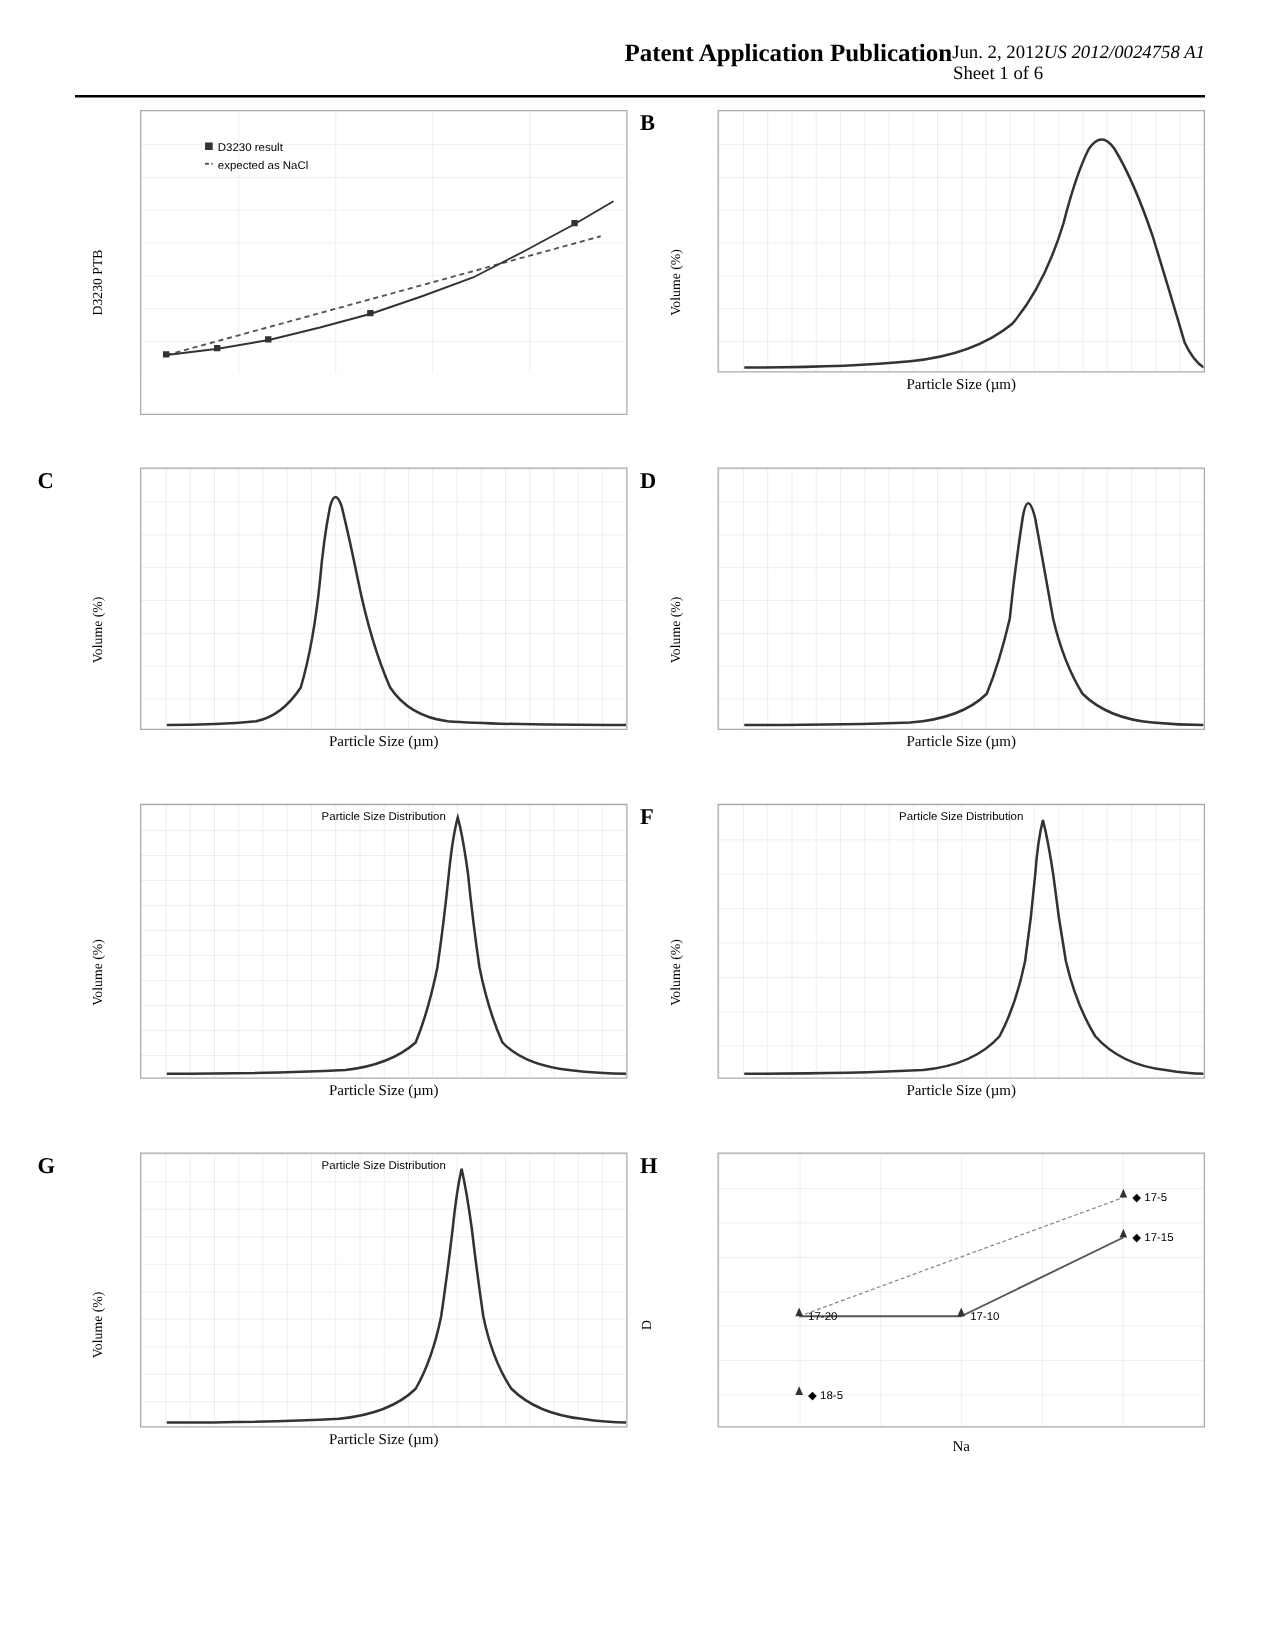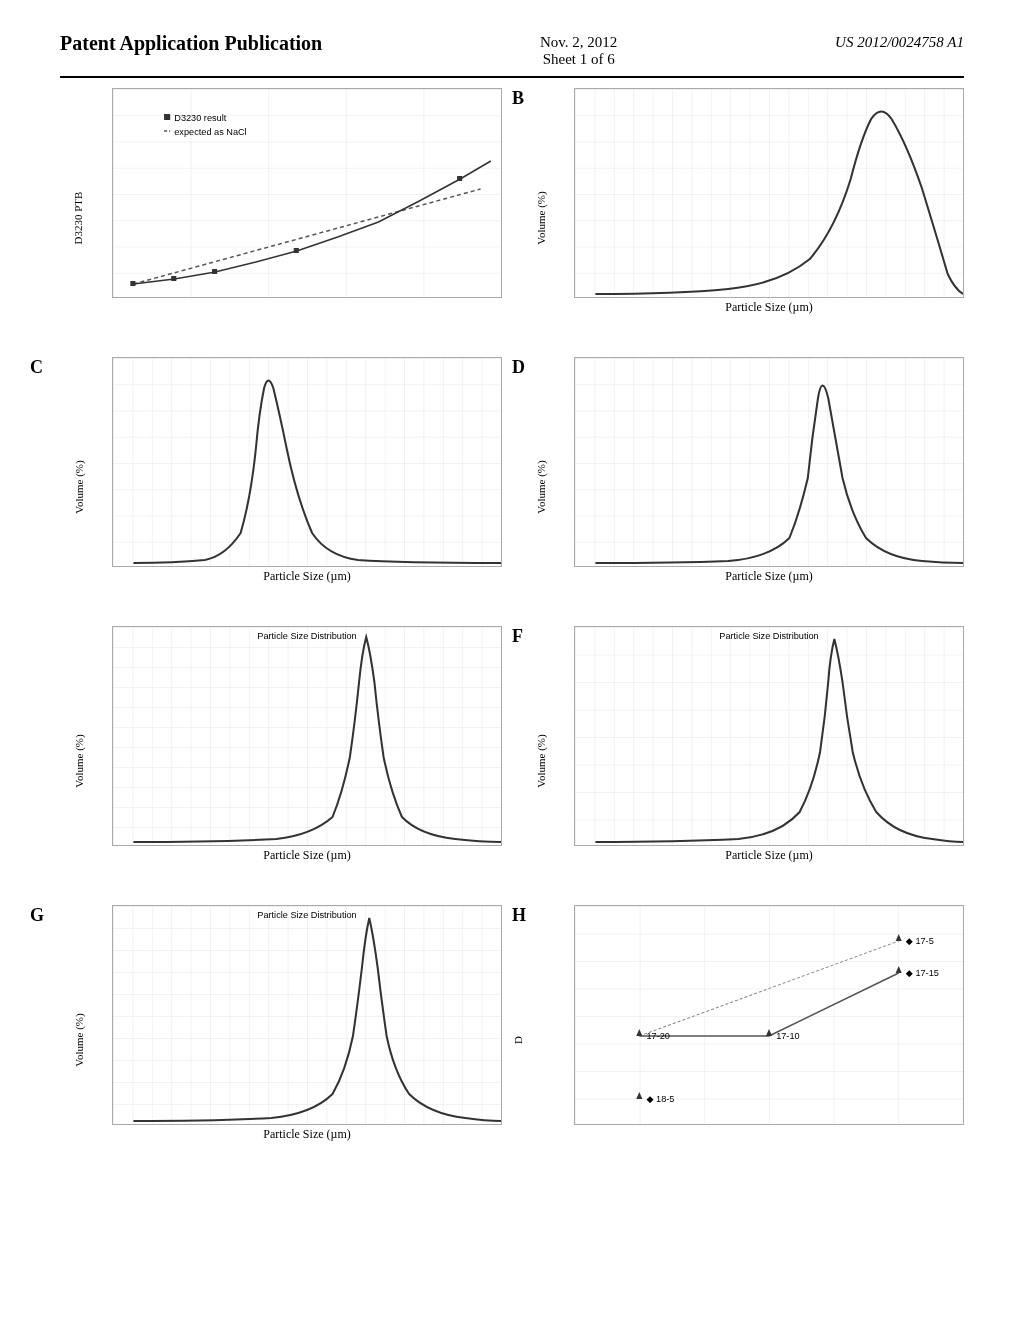--- a/index.html
+++ b/index.html
@@ -13,21 +13,21 @@
     }
     .page {
       width: 1024px;
       min-height: 1320px;
       background: #fff;
       padding: 30px 60px;
       position: relative;
     }
     .header {
       display: flex;
-      justify-content: space-between;
+      justify-content: flex-end;
       align-items: flex-start;
       border-bottom: 2px solid #000;
       padding-bottom: 8px;
       margin-bottom: 10px;
     }
     .header-left {
       font-size: 20px;
       font-weight: bold;
       line-height: 1.3;
       max-width: 380px;
@@ -82,32 +82,32 @@
     }
   </style>
 </head>
 <body>
 
 <div class="page">
 
   <div class="header">
     <div class="header-left">Patent Application Publication</div>
     <div class="header-center">
-      <span>Nov. 2, 2012</span><br>
+      <span>Jun. 2, 2012</span><br>
       <span>Sheet 1 of 6</span>
     </div>
     <div class="header-right">US 2012/0024758 A1</div>
   </div>
 
 
   <div class="charts-container">
 
     <div class="chart-wrapper" style="padding-left:52px;padding-bottom:32px;position:relative;">
       <div class="axis-label-y" style="left:-8px;top:50%;transform:translateY(-50%) rotate(-90deg);font-size:11px;position:absolute;white-space:nowrap;">D3230 PTB</div>
-      <div class="chart-area" style="width:100%;height:210px;position:relative;">
+      <div class="chart-area" style="width:100%;height:244px;position:relative;">
         <svg width="100%" height="210" viewBox="0 0 380 210" preserveAspectRatio="none">
 
           <defs>
             <pattern id="gridA" width="76" height="26.25" patternUnits="userSpaceOnUse">
               <path d="M 76 0 L 0 0 0 26.25" fill="none" stroke="#ccc" stroke-width="0.5"></path>
             </pattern>
           </defs>
           <rect width="380" height="210" fill="url(#gridA)"></rect>
 
           <line x1="20" y1="195" x2="360" y2="100" stroke="#555" stroke-width="1.5" stroke-dasharray="4,3"></line>
@@ -393,17 +393,18 @@
 
           <text x="0" y="232" text-anchor="middle" font-size="9" font-family="Arial">1.15</text>
           <text x="63" y="232" text-anchor="middle" font-size="9" font-family="Arial">1.2</text>
           <text x="127" y="232" text-anchor="middle" font-size="9" font-family="Arial">1.25</text>
           <text x="190" y="232" text-anchor="middle" font-size="9" font-family="Arial">1.3</text>
           <text x="253" y="232" text-anchor="middle" font-size="9" font-family="Arial">1.35</text>
           <text x="317" y="232" text-anchor="middle" font-size="9" font-family="Arial">1.4</text>
           <text x="375" y="232" text-anchor="middle" font-size="9" font-family="Arial">1.45</text>
         </svg>
       </div>
+      <div class="axis-label-x" style="font-size:12px;text-align:center;margin-top:8px;">Na</div>
     </div>
 
   </div>
 
 </div>
 
 </body></html>

